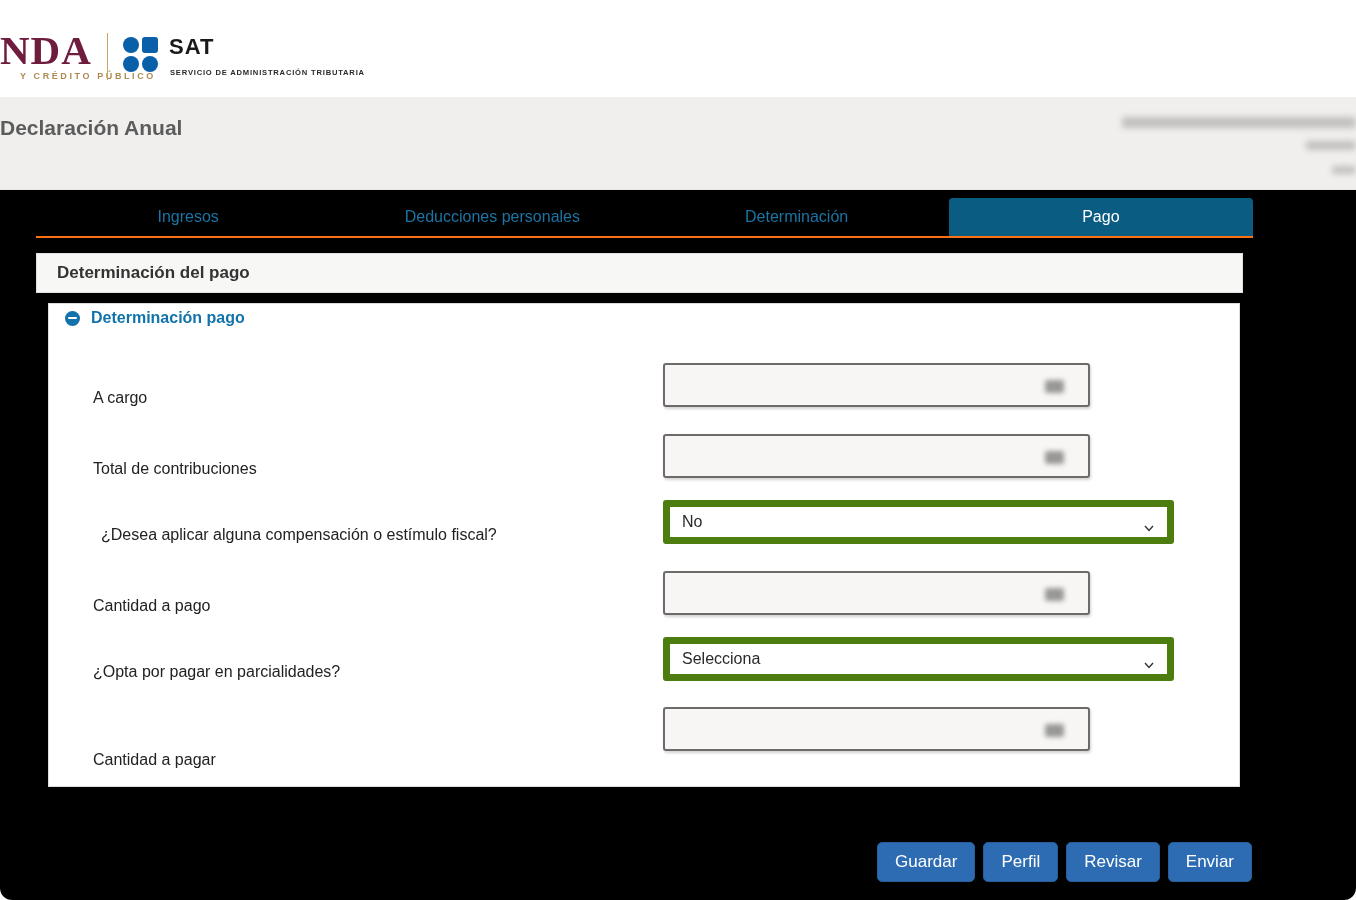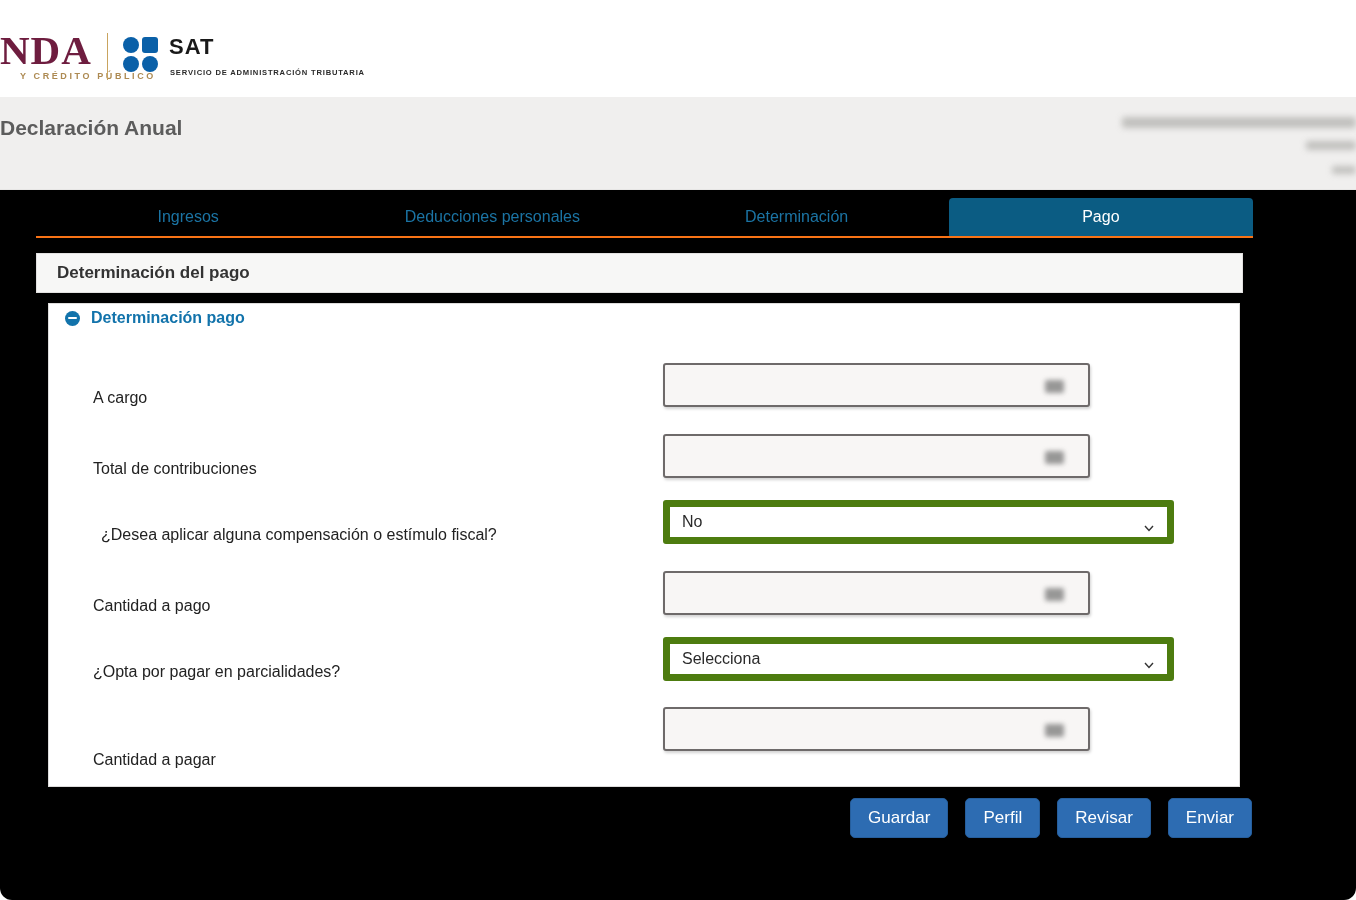--- a/index.html
+++ b/index.html
@@ -49,21 +49,21 @@
 
   
   .lab1 { top:85px; } .ctl1 { top:59px; }
   .lab2 { top:156px; } .ctl2 { top:130px; }
   .lab3 { top:222px;margin-left:8px; } .ctl3 { top:196px; }
   .lab4 { top:293px; } .ctl4 { top:267px; }
   .lab5 { top:359px; } .ctl5 { top:333px; }
   .lab6 { top:447px; } .ctl6 { top:403px; }
 
   
-  .actions { position:absolute; right:104px; top:798px; display:flex; gap:17px;padding-left:28px; }
+  .actions { position:absolute; right:104px; top:842px; display:flex; gap:8px;padding-left:28px; }
   .btn { height:40px; padding:0 17px; background:#2d6cb2; border:1px solid #265e9c; border-radius:5px; color:#fff; font-size:17px; display:flex; align-items:center; justify-content:center; cursor:pointer; font-family:"Liberation Sans", sans-serif; }
 </style>
 </head>
 <body>
 
 <div class="stage">
 
   <div class="logo-header">
     <div class="hacienda">
       <div class="hacienda-word">NDA</div>

